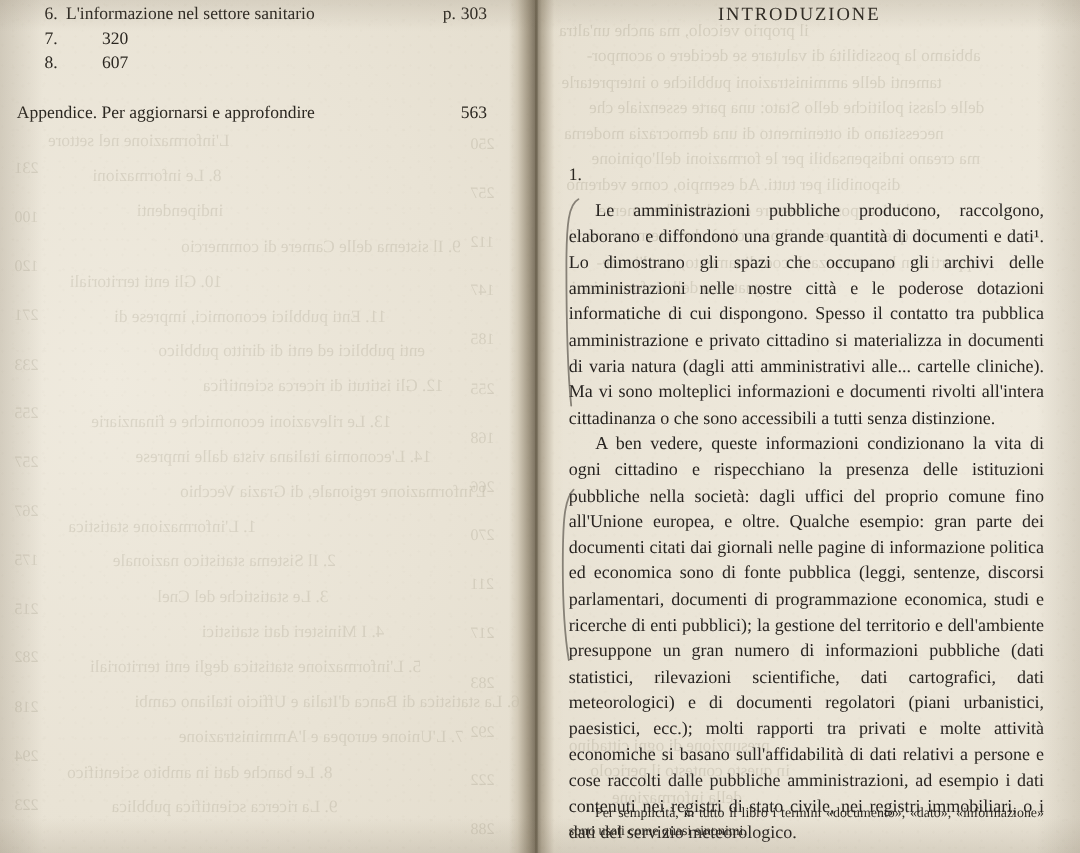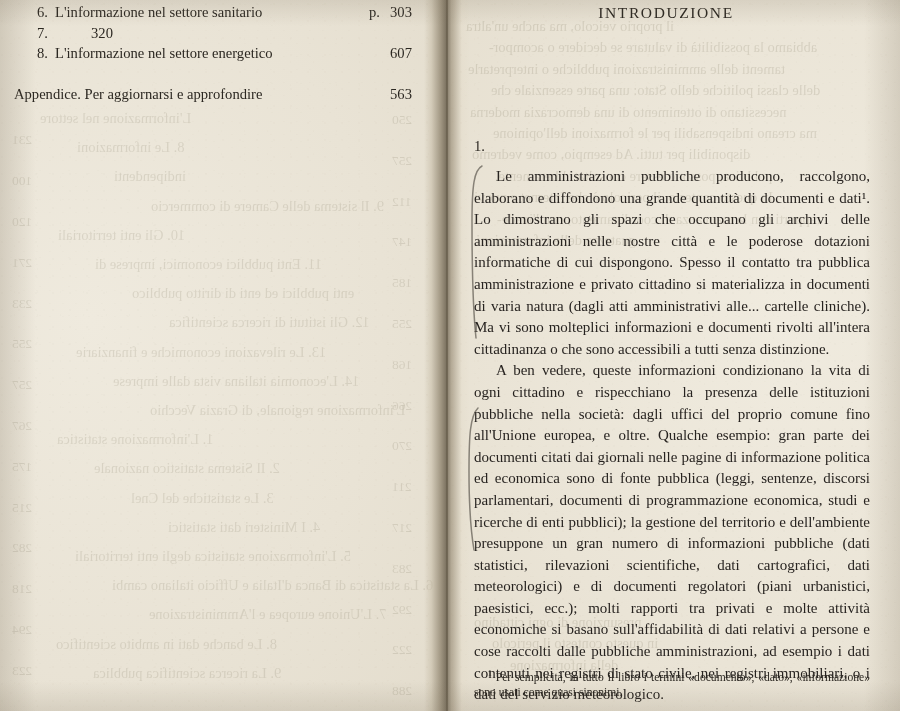--- a/index.html
+++ b/index.html
@@ -44,21 +44,21 @@
   .gutter-line{position:absolute;left:446px;top:0;width:2px;height:711px;
     background:rgba(92,83,66,.55);}
 
   
   .toc{position:absolute;left:0;top:0;width:448px;height:711px;}
   .toc-list{position:absolute;left:14px;top:4px;width:404px;}
   .toc-row{display:flex;align-items:baseline;height:20.5px;font-size:14.6px;color:#2b2721;}
   .toc-num{width:34px;text-align:right;padding-right:7px;flex:0 0 auto;}
   .toc-label{flex:1 1 auto;white-space:nowrap;}
   .toc-pmark{width:26px;text-align:right;flex:0 0 auto;padding-right:4px;}
-  .toc-page{width:34px;text-align:center;flex:0 0 auto;}
+  .toc-page{width:34px;text-align:left;flex:0 0 auto;}
   .toc-appendix{display:flex;align-items:baseline;font-size:14.6px;color:#2b2721;
     margin-top:20px;}
   .toc-appendix .toc-label{padding-left:0;}
 
   
   .recto{position:absolute;left:452px;top:0;width:448px;height:711px;}
   .chapter-title{position:absolute;left:0;top:4px;width:428px;text-align:center;
     font-size:15.5px;letter-spacing:1.6px;color:#2a2620;}
   .section-head{position:absolute;left:22px;top:138px;width:400px;
     font-size:14.6px;color:#2a2620;display:flex;}
@@ -171,21 +171,20 @@
       </div>
 
       <div class="toc-row">
         <span class="toc-num">7.</span>
         <span class="toc-pmark"></span>
         <span class="toc-page">320</span>
       </div>
 
       <div class="toc-row">
         <span class="toc-num">8.</span>
-        <span class="toc-label">L'informazione nel settore energetico</span>
         <span class="toc-pmark"></span>
         <span class="toc-page">607</span>
       </div>
 
       <div class="toc-appendix">
         <span class="toc-label">Appendice. Per aggiornarsi e approfondire</span>
         <span class="toc-pmark"></span>
         <span class="toc-page">563</span>
       </div>
 

